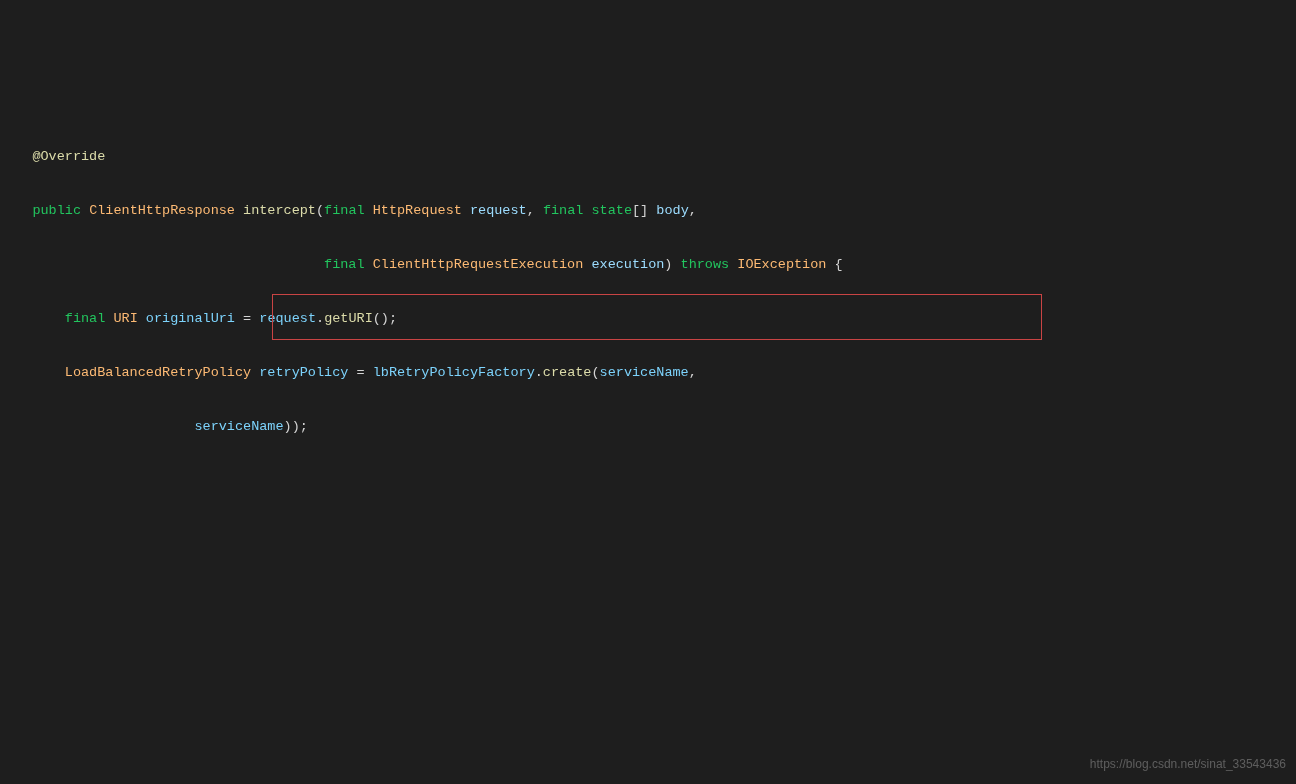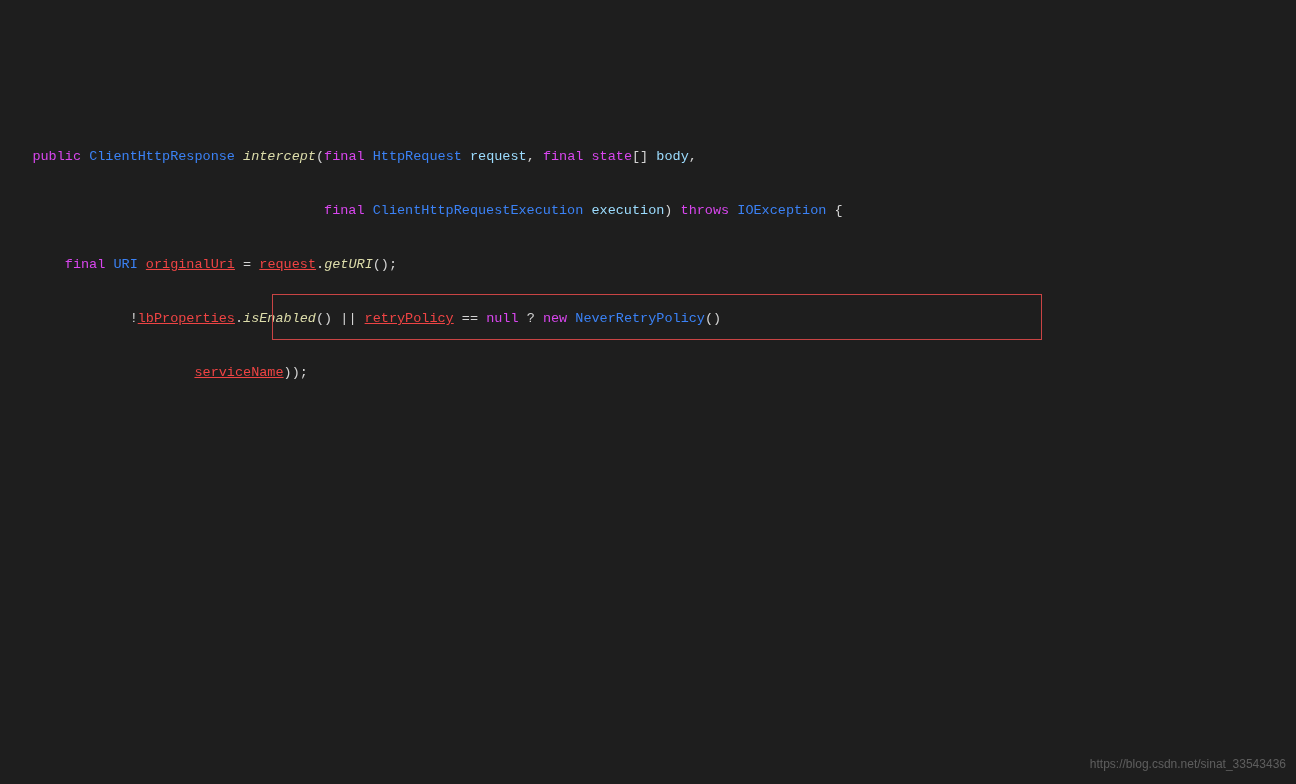--- a/index.html
+++ b/index.html
@@ -17,24 +17,24 @@
   position: relative;
 }
 .code-container {
   padding: 8px 0 0 0;
 }
 .line {
   height: 27px;
   display: block;
 }
 .annotation { color: #dcdcaa; }
-.keyword { color: #d946ef; margin-top: 6px; }
-.type { color: #3b82f6; }
-.identifier { color: #ef4444; text-decoration: underline; }
-.method { color: #dcdcaa; font-style: italic; }
+.keyword { color: #22c55e; margin-top: 6px; }
+.type { color: #fdba74; }
+.identifier { color: #7dd3fc; }
+.method { color: #dcdcaa; }
 .string { color: #ce9178; }
 .param { color: #9cdcfe; }
 .red-box {
   position: absolute;
   border: 1px solid #c94444;
   pointer-events: none;
 }
 .watermark {
   position: absolute;
   bottom: 6px;
@@ -45,24 +45,25 @@
   opacity: 0.6;
   text-align: center;
 }
 </style>
 </head>
 <body>
 
 
 
 <div class="code-container">
+<span class="line">    <span class="annotation">@Override</span></span>
 <span class="line">    <span class="keyword">public</span> <span class="type">ClientHttpResponse</span> <span class="method">intercept</span>(<span class="keyword">final</span> <span class="type">HttpRequest</span> <span class="param">request</span>, <span class="keyword">final</span> <span class="keyword">state</span><span>[]</span> <span class="param">body</span>,</span>
 <span class="line">                                        <span class="keyword">final</span> <span class="type">ClientHttpRequestExecution</span> <span class="param">execution</span>) <span class="keyword">throws</span> <span class="type">IOException</span> {</span>
 <span class="line">        <span class="keyword">final</span> <span class="type">URI</span> <span class="identifier">originalUri</span> <span>=</span> <span class="identifier">request</span>.<span class="method">getURI</span>();</span>
-<span class="line">                <span>!</span><span class="identifier">lbProperties</span>.<span class="method">isEnabled</span>() <span>||</span> <span class="identifier">retryPolicy</span> <span>==</span> <span class="keyword">null</span> <span>?</span> <span class="keyword">new</span> <span class="type">NeverRetryPolicy</span>()</span>
+<span class="line">        <span class="type">LoadBalancedRetryPolicy</span> <span class="identifier">retryPolicy</span> <span>=</span> <span class="identifier">lbRetryPolicyFactory</span>.<span class="method">create</span>(<span class="identifier">serviceName</span>,</span>
 <span class="line">                        <span class="identifier">serviceName</span>));</span>
 
 
 
 
 
 
 
 
 

